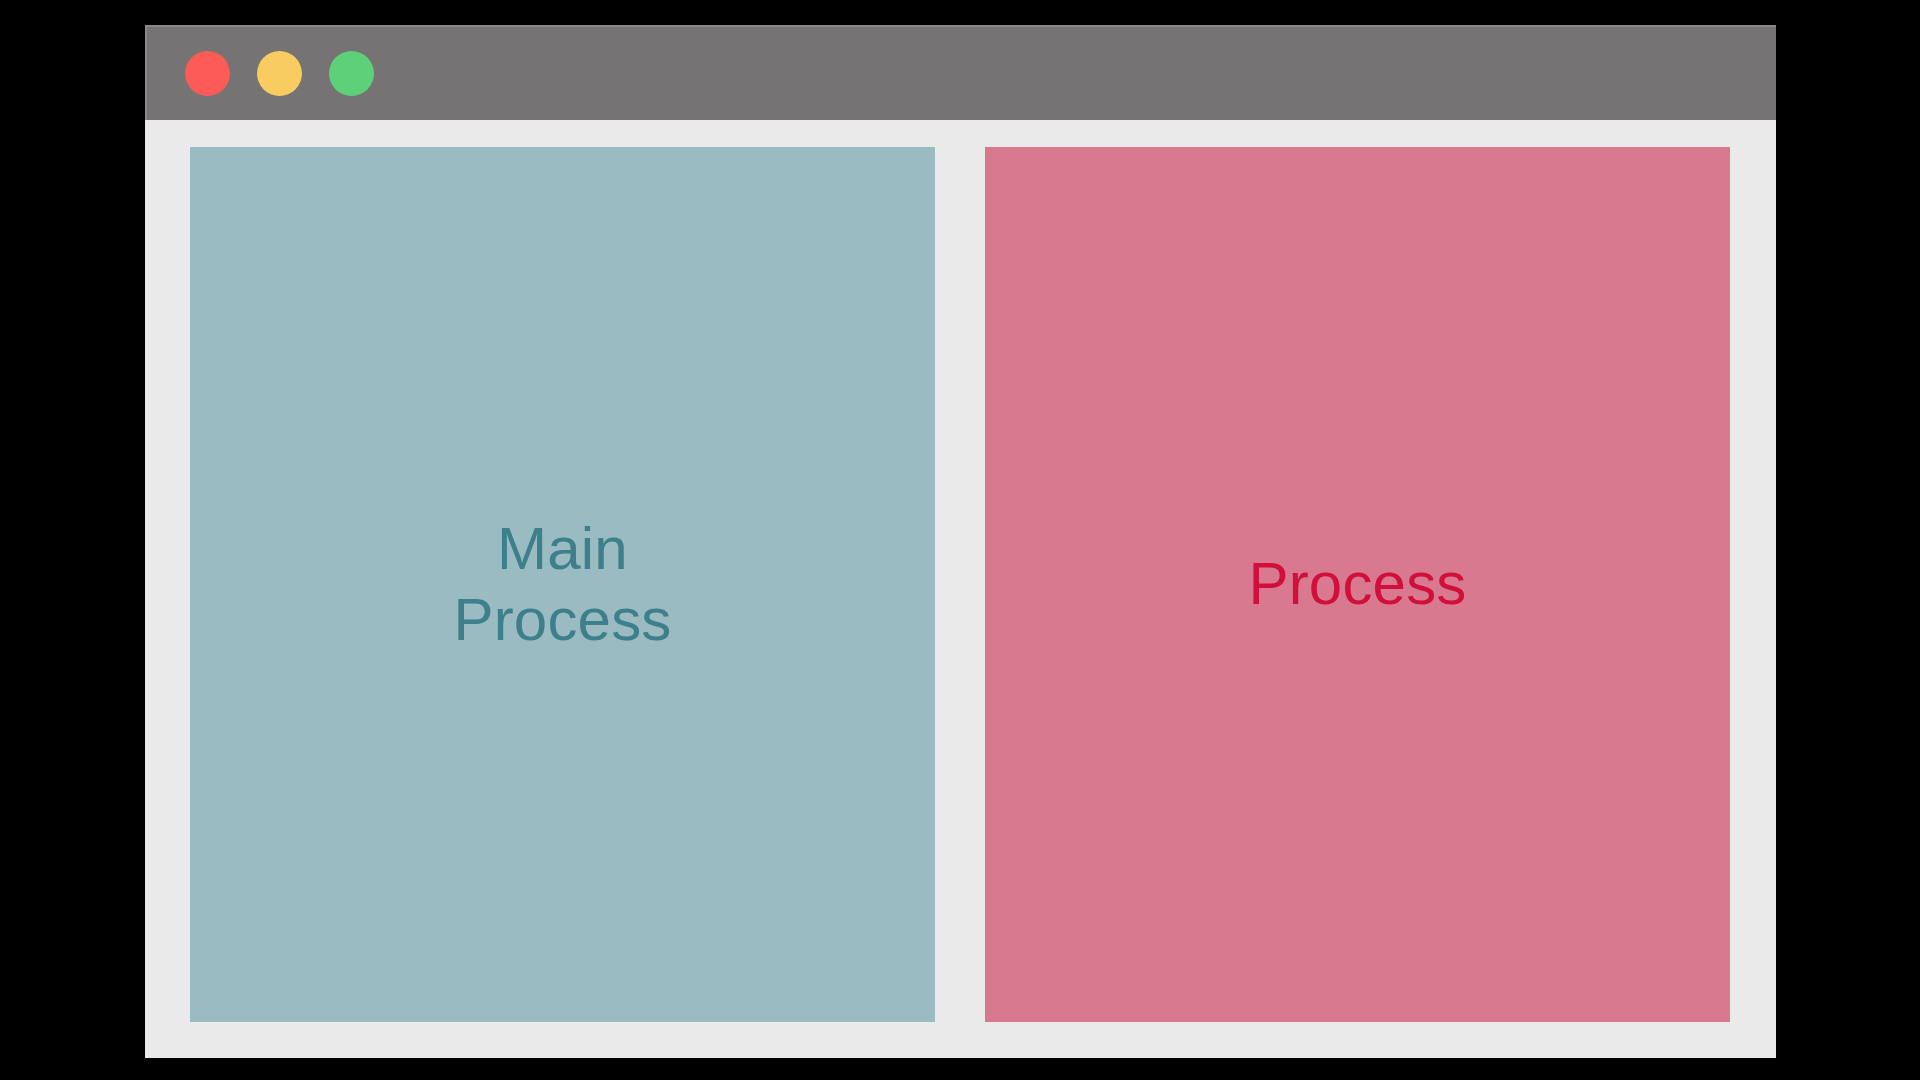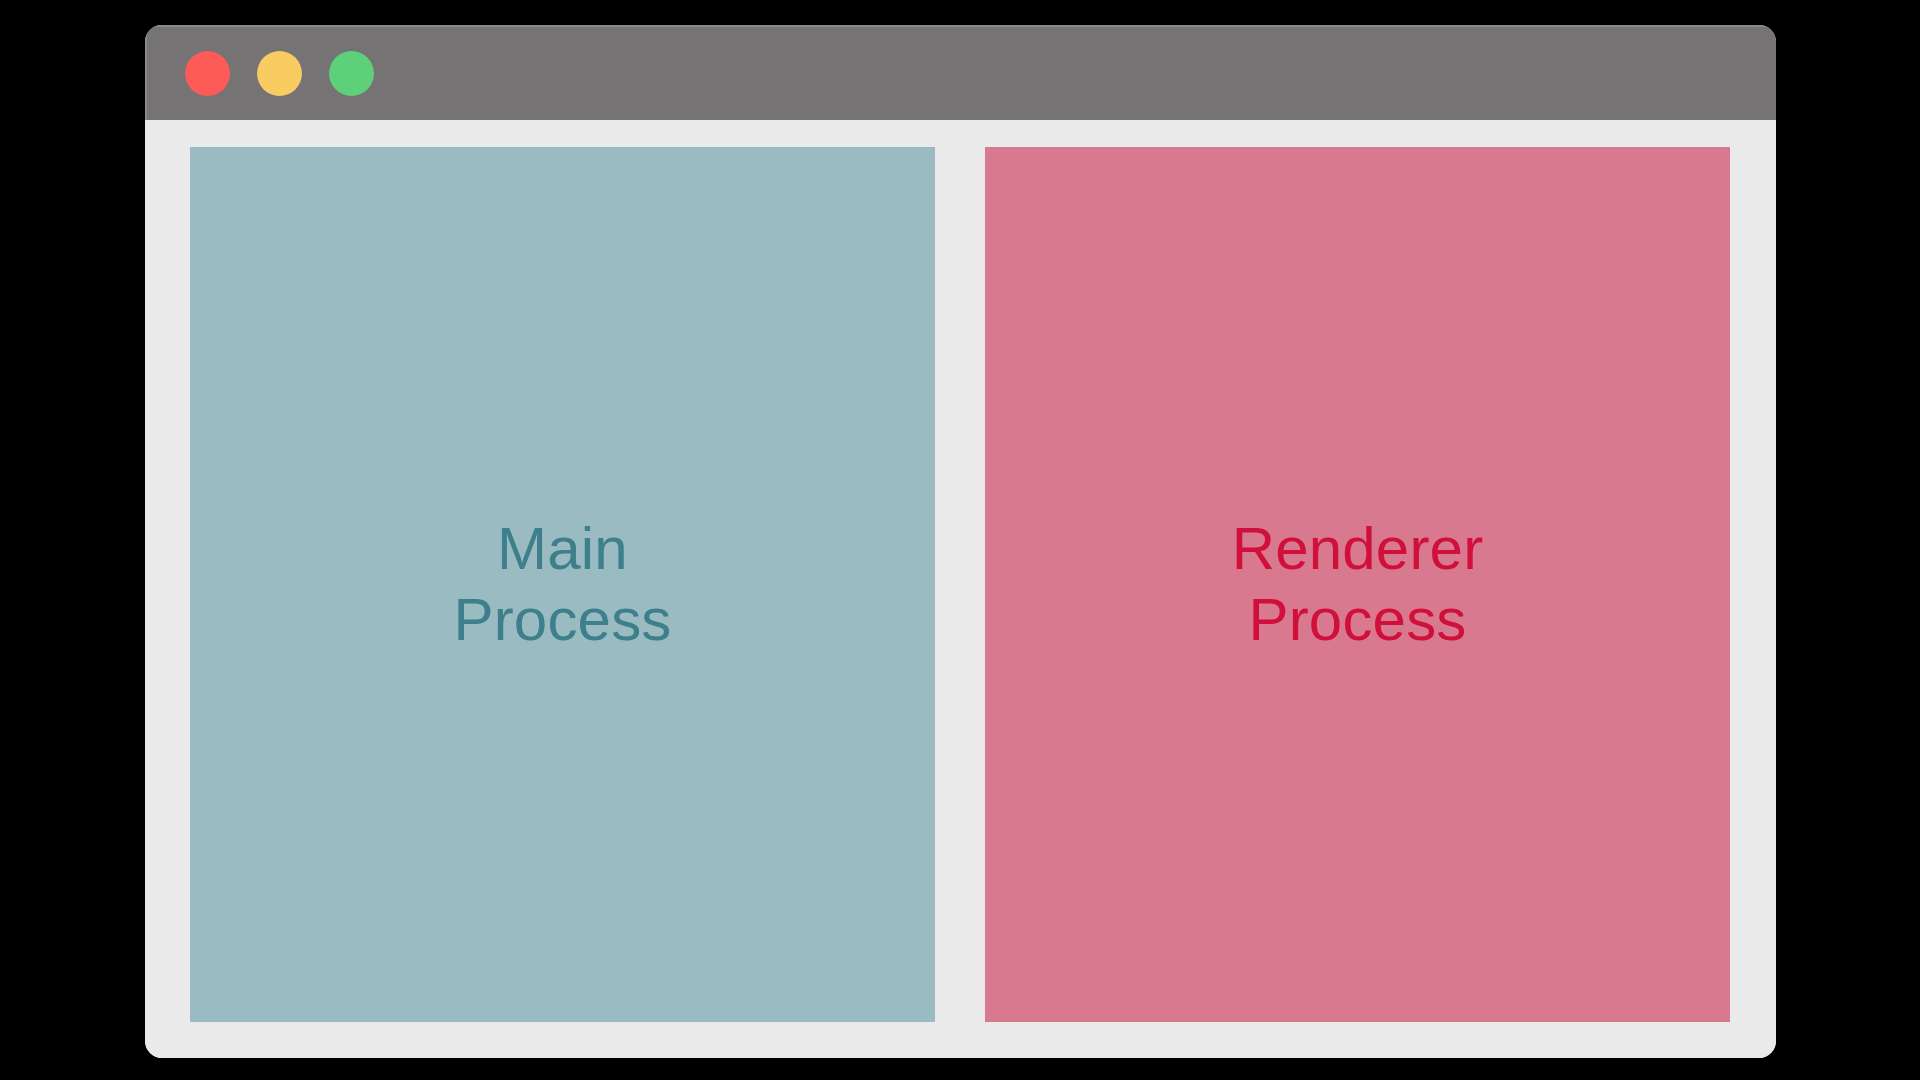--- a/index.html
+++ b/index.html
@@ -21,21 +21,20 @@
     position: absolute;
     left: 145px;
     top: 25px;
     width: 1631px;
     height: 1033px;
     background: #eaeaea;
     box-sizing: border-box;
     display: flex;
     flex-direction: column;
     overflow: hidden;
-    border-radius: 17px;
   }
 
   
   .titlebar {
     height: 95px;
     flex: 0 0 95px;
     background: #757373;
     display: flex;
     align-items: center;
     padding-left: 38px;
@@ -120,18 +119,17 @@
   </div>
 
   <div class="window-body">
 
     <div class="process-panel panel-main">
       <span class="panel-label-line">Main</span>
       <span class="panel-label-line">Process</span>
     </div>
 
     <div class="process-panel panel-renderer">
-      <span class="panel-label-line">Renderer</span>
       <span class="panel-label-line">Process</span>
     </div>
 
   </div>
 </div>
 
 </body></html>

